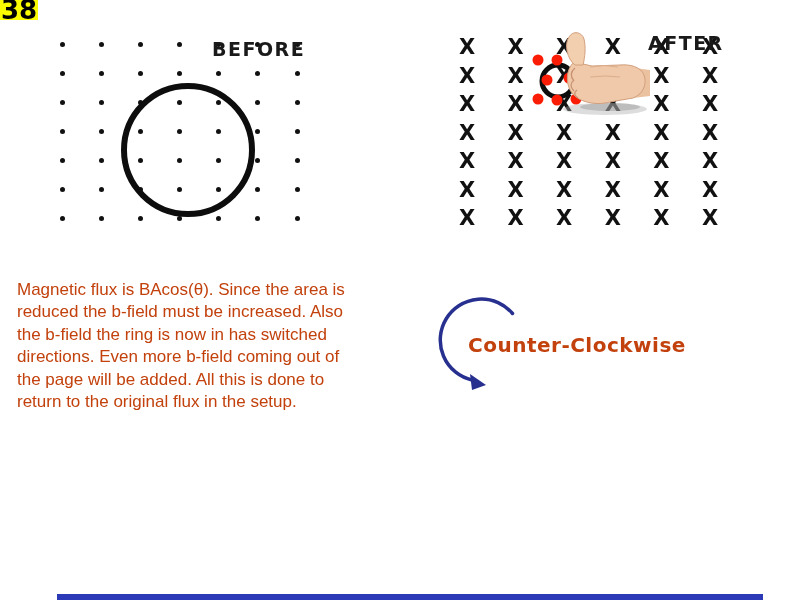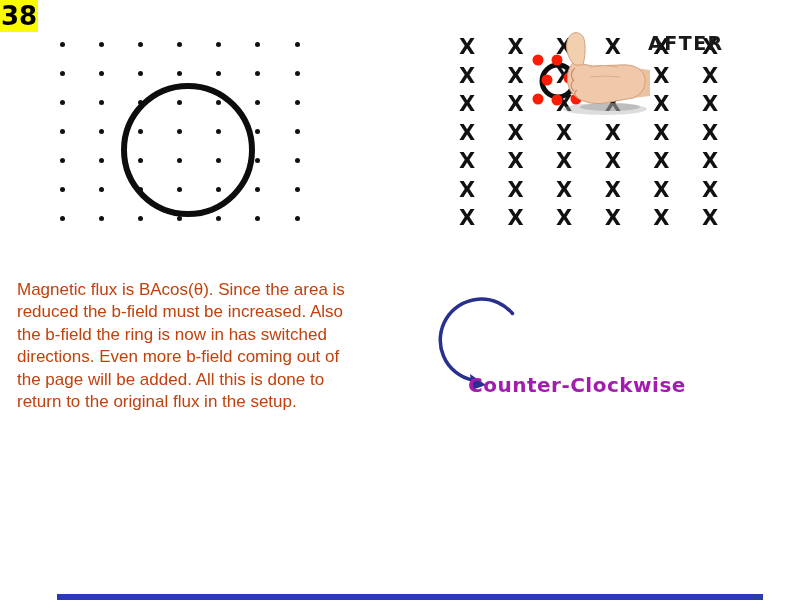--- a/index.html
+++ b/index.html
@@ -2,21 +2,21 @@
 <html><head>
 <meta charset="utf-8">
 <style>
   html,body{margin:0;padding:0;background:#ffffff;}
   #slide{
     position:relative;width:800px;height:600px;background:#ffffff;
     overflow:hidden;font-family:"Liberation Sans",sans-serif;
   }
   
   .badge{
-    position:absolute;left:0;top:0;width:38px;height:32px;
+    position:absolute;left:0;top:0;width:38px;height:20px;
     background:#fafa00;color:#000;font-weight:bold;font-size:26px;
     font-family:"DejaVu Sans",sans-serif;
     display:flex;align-items:center;justify-content:center;
   }
   
   .fdot{position:absolute;width:5px;height:5px;border-radius:50%;background:#111;}
   .xmark{
     position:absolute;transform:translate(-50%,-50%);
     font-family:"DejaVu Sans",sans-serif;font-weight:bold;font-size:21px;color:#111;
     line-height:1;
@@ -95,20 +95,21 @@
       <div class="fdot" style="left: 255.35px; top: 186.5px;"></div>
       <div class="fdot" style="left: 294.52px; top: 186.5px;"></div>
       <div class="fdot" style="left: 59.5px; top: 215.5px;"></div>
       <div class="fdot" style="left: 98.67px; top: 215.5px;"></div>
       <div class="fdot" style="left: 137.84px; top: 215.5px;"></div>
       <div class="fdot" style="left: 177.01px; top: 215.5px;"></div>
       <div class="fdot" style="left: 216.18px; top: 215.5px;"></div>
       <div class="fdot" style="left: 255.35px; top: 215.5px;"></div>
       <div class="fdot" style="left: 294.52px; top: 215.5px;"></div>
     </div>
+  <div class="grid-label" id="before-label">BEFORE</div>
 
   <svg class="overlay-svg" style="left:116px;top:78px;" width="145" height="145" viewBox="0 0 145 145">
     <circle cx="72" cy="72" r="64" fill="none" stroke="#0d0d0d" stroke-width="6"></circle>
   </svg>
 
   <div id="x-grid">
       <span class="xmark" style="left: 467px; top: 47px;">X</span>
       <span class="xmark" style="left: 515.6px; top: 47px;">X</span>
       <span class="xmark" style="left: 564.2px; top: 47px;">X</span>
       <span class="xmark" style="left: 612.8px; top: 47px;">X</span>
@@ -187,17 +188,17 @@
 reduced the b-field must be increased. Also
 the b-field the ring is now in has switched
 directions. Even more b-field coming out of
 the page will be added. All this is done to
 return to the original flux in the setup.</div>
 
   <svg class="overlay-svg" style="left:432px;top:296px;" width="110" height="100" viewBox="0 0 110 100">
     <path d="M 80.5 17.5 A 41 41 0 1 0 40 84" fill="none" stroke="#27308f" stroke-width="3.5" stroke-linecap="round"></path>
     <polygon points="54,89 38,78 40,94" fill="#27308f"></polygon>
   </svg>
-  <div id="answer-label" style="color: #a21caf; margin-top: 40px;">Counter-Clockwise</div>
+  <div id="answer-label" style="color: #c2410c;">Counter-Clockwise</div>
 
   <div id="footer-bar" style="background: rgb(45, 58, 184);"></div>
 
 </div>
 
 </body></html>

